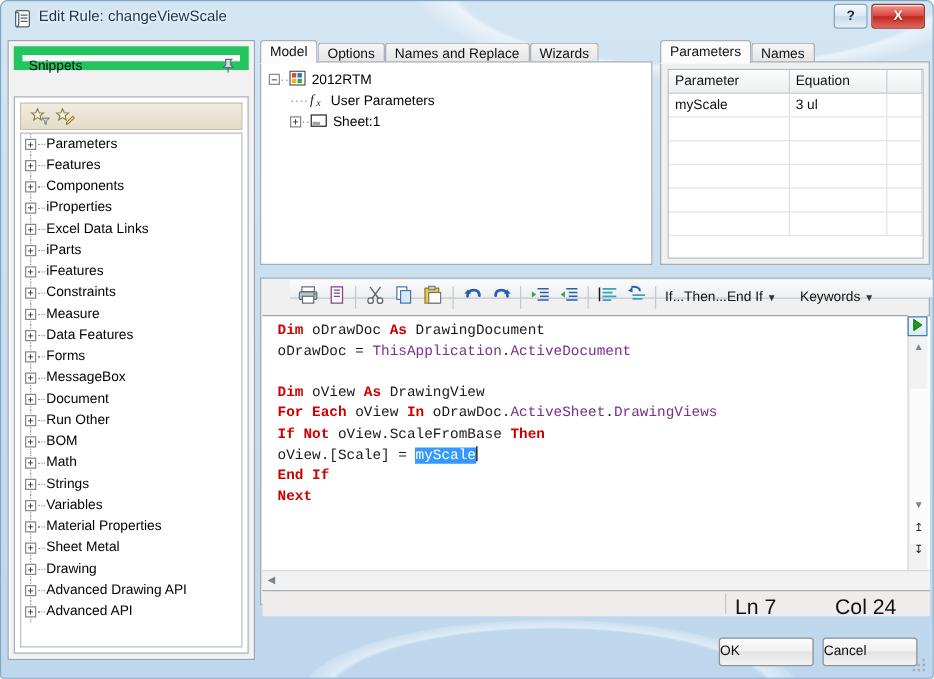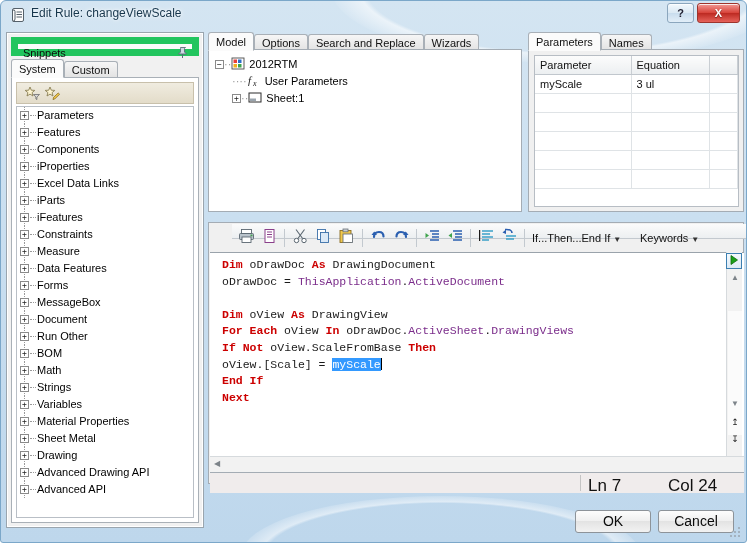--- a/index.html
+++ b/index.html
@@ -288,21 +288,21 @@
     position: absolute; top: 3px; font-size: 17px; color: #111;
   }
   #status-div1 { position:absolute; left:370px; top:2px; width:1px; height:16px; background:#c4c4c4; }
 
   
   .dlgbtn {
     position: absolute; top: 509px; width: 76px; height: 23px;
     background: linear-gradient(180deg,#fdfdfd 0%,#f0f0f0 46%,#e3e3e3 50%,#f2f2f2 100%);
     border: 1px solid #8d9399;
     border-radius: 3px;
-    font-size: 14px; line-height: 21px; text-align: center; color: #0b0b0b;
+    font-size: 11px; line-height: 21px; text-align: left; color: #0b0b0b;
   }
   #ok-btn { left: 574px; }
   #cancel-btn { left: 657px; }
 
   #grip {
     position: absolute; right: 4px; bottom: 3px; width: 12px; height: 12px;
     opacity: .55;
   }
   #grip i { position:absolute; width:2px; height:2px; background:#8d9399; display:block; }
 </style>
@@ -332,23 +332,20 @@
     <div id="snippets-header">
       <div id="snippets-title">Snippets</div>
       <div id="pin-icon">
         <svg width="13" height="13" viewBox="0 0 13 13">
           <path d="M4.5 1.5 L9.5 1.5 L8.5 2.5 L8.5 6 L10.5 8 L2.5 8 L4.5 6 L4.5 2.5 Z" fill="#cfd9e2" stroke="#5b6b7a" stroke-width="0.9"></path>
           <line x1="6.5" y1="8" x2="6.5" y2="12" stroke="#5b6b7a" stroke-width="1"></line>
         </svg>
       </div>
     </div>
 
-    <div class="tabstrip" id="snip-tabs">
-      <span class="tab active">System</span><span class="tab">Custom</span>
-    </div>
 
     <div id="snip-tabbody">
       <div id="snip-toolbar">
         <div class="star-ico" style="left:6px">
           <svg width="17" height="15" viewBox="0 0 17 15">
             <path d="M6 1 L7.3 4.2 L10.8 4.4 L8.1 6.6 L9 10 L6 8.1 L3 10 L3.9 6.6 L1.2 4.4 L4.7 4.2 Z" fill="#fdf4d0" stroke="#8a7f55" stroke-width="0.9"></path>
             <path d="M9.5 8.5 L15.5 8.5 L12.9 11 L12.9 13.6 L11.9 13 L11.9 11 Z" fill="#d9d9d9" stroke="#6d6d6d" stroke-width="0.8"></path>
           </svg>
         </div>
         <div class="star-ico" style="left:26px">
@@ -383,21 +380,21 @@
           <div class="tnode"><span class="vline"></span><span class="plus">+</span><span class="dots"></span><span>Drawing</span></div>
           <div class="tnode"><span class="vline"></span><span class="plus">+</span><span class="dots"></span><span>Advanced Drawing API</span></div>
           <div class="tnode"><span class="vline"></span><span class="plus">+</span><span class="dots"></span><span>Advanced API</span></div>
         </div>
     </div>
   </div>
 
   <div id="right-top">
 
     <div class="tabstrip" id="model-tabs">
-      <span class="tab active">Model</span><span class="tab">Options</span><span class="tab">Search and Replace</span><span class="tab">Wizards</span>
+      <span class="tab active">Model</span><span class="tab">Options</span><span class="tab">Names and Replace</span><span class="tab">Wizards</span>
     </div>
 
     <div id="model-tabbody">
       <div id="model-tree">
 
         <div class="mnode">
           <span class="exp-box">−</span><span style="color:#9a9a9a">··</span><span class="mico"><svg width="14" height="13" viewBox="0 0 14 13">
                 <rect x="1" y="1" width="12" height="11" fill="#fff" stroke="#4a4a4a" stroke-width="0.9"></rect>
                 <rect x="2.5" y="2.5" width="3.5" height="3.5" fill="#e8403a"></rect>
                 <rect x="7" y="2.5" width="3.5" height="3.5" fill="#2a6ec9"></rect>

